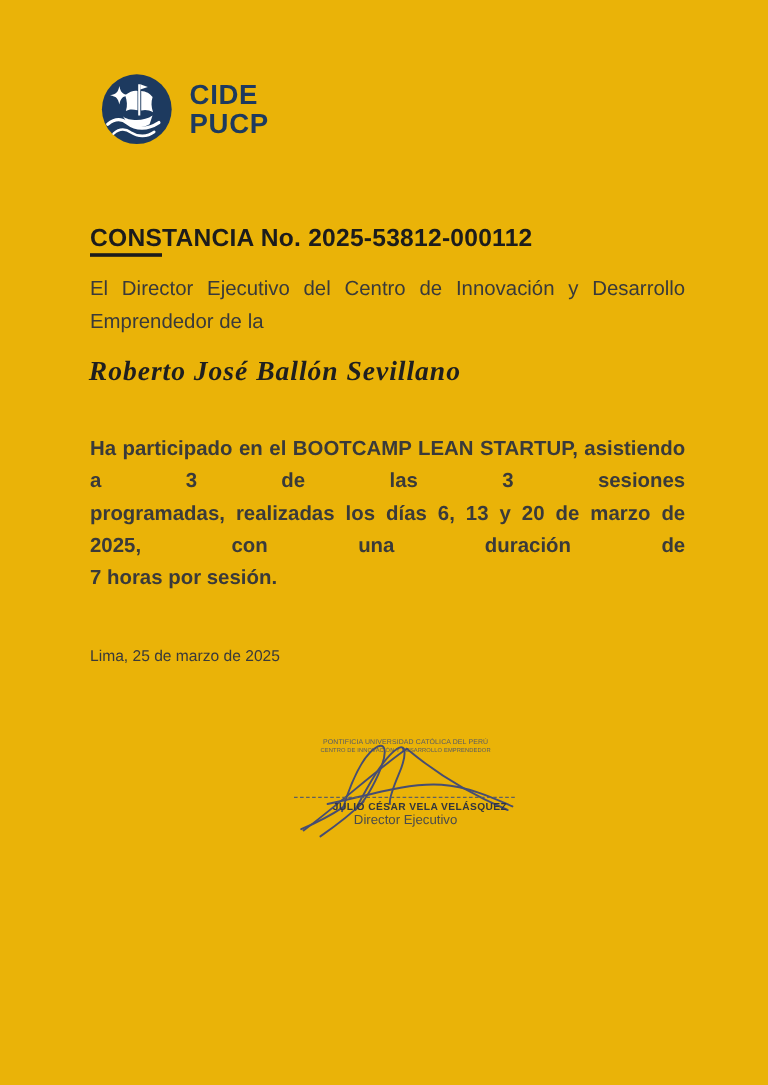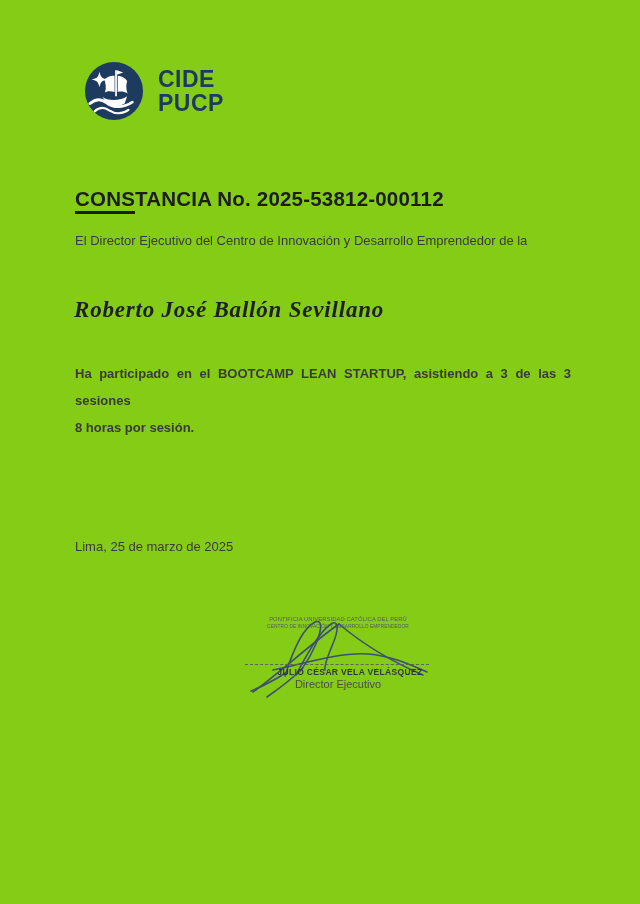--- a/index.html
+++ b/index.html
@@ -1,36 +1,36 @@
 <!DOCTYPE html>
 <html><head>
 <meta charset="utf-8">
 <style>
   html,body{margin:0;padding:0;background:#ffffff;}
   .page{
     position:relative;
     width:640px;height:904px;
-    background:#84cc16;
+    background:#eab308;
     font-family:"Liberation Sans", sans-serif;
     color:#383838;
     overflow:hidden;
   }
   
   .logo{position:absolute;left:83px;top:60px;display:flex;align-items:center;}
   .logo svg{display:block;}
   .logo-text{margin-left:13px;font-weight:bold;font-size:23px;line-height:24.5px;
              letter-spacing:0.5px;color:#1d3a5f;}
   
   .title{position:absolute;left:75px;top:187px;margin:0;
          font-size:20.5px;font-weight:bold;color:#1c1c1c;letter-spacing:0.2px;
          white-space:nowrap;}
   .title .u{border-bottom:3px solid #1c1c1c;padding-bottom:1px;}
   
   .para{position:absolute;left:75px;width:496px;margin:0;
-        font-size:13px;line-height:27px;color:#3a3a3a;}
+        font-size:17px;line-height:27px;color:#3a3a3a;}
   .para > div{text-align:justify;text-align-last:justify;}
   .para > div:last-child{text-align-last:left;}
   .p-intro{top:227px;}
   .p-body{top:360px;font-weight:bold;}
   .p-closing{top:444px;}
   
   .name{position:absolute;left:74px;top:297px;
         font-family:"Liberation Serif", serif;
         font-style:italic;font-weight:bold;font-size:23px;letter-spacing:0.8px;
         color:#1f1f1f;white-space:nowrap;text-align:right;}
@@ -83,21 +83,22 @@
   <h1 class="title"><span class="u">CONS</span><span>TANCIA No. 2025-53812-000112</span></h1>
 
   <div class="para p-intro">
       <div>El Director Ejecutivo del Centro de Innovación y Desarrollo Emprendedor de la</div>
     </div>
 
   <div class="name">Roberto José Ballón Sevillano</div>
 
   <div class="para p-body">
       <div>Ha participado en el BOOTCAMP LEAN STARTUP, asistiendo a 3 de las 3 sesiones</div>
-      <div>8 horas por sesión.</div>
+      <div>programadas, realizadas los días 6, 13 y 20 de marzo de 2025, con una duración de</div>
+      <div>7 horas por sesión.</div>
     </div>
 
 
   <div class="date">Lima, 25 de marzo de 2025</div>
 
   <div class="sig">
     <div class="stamp1">PONTIFICIA UNIVERSIDAD CATÓLICA DEL PERÚ</div>
     <div class="stamp2">CENTRO DE INNOVACIÓN Y DESARROLLO EMPRENDEDOR</div>
     <svg class="scribble" width="190" height="88" viewBox="0 0 190 88" aria-hidden="true">
       <g fill="none" stroke="#35427e" stroke-width="1.6" stroke-linecap="round" opacity="0.9">

